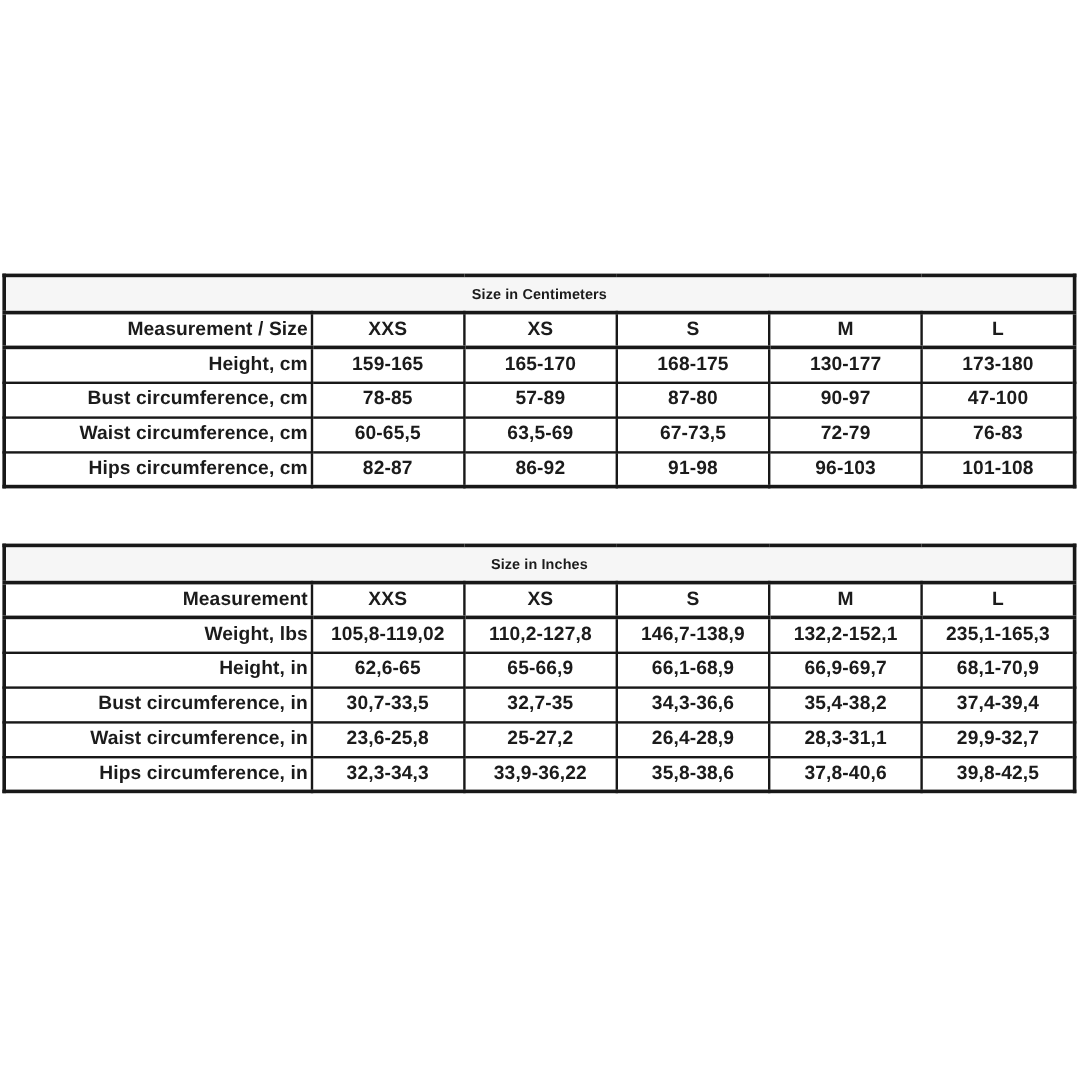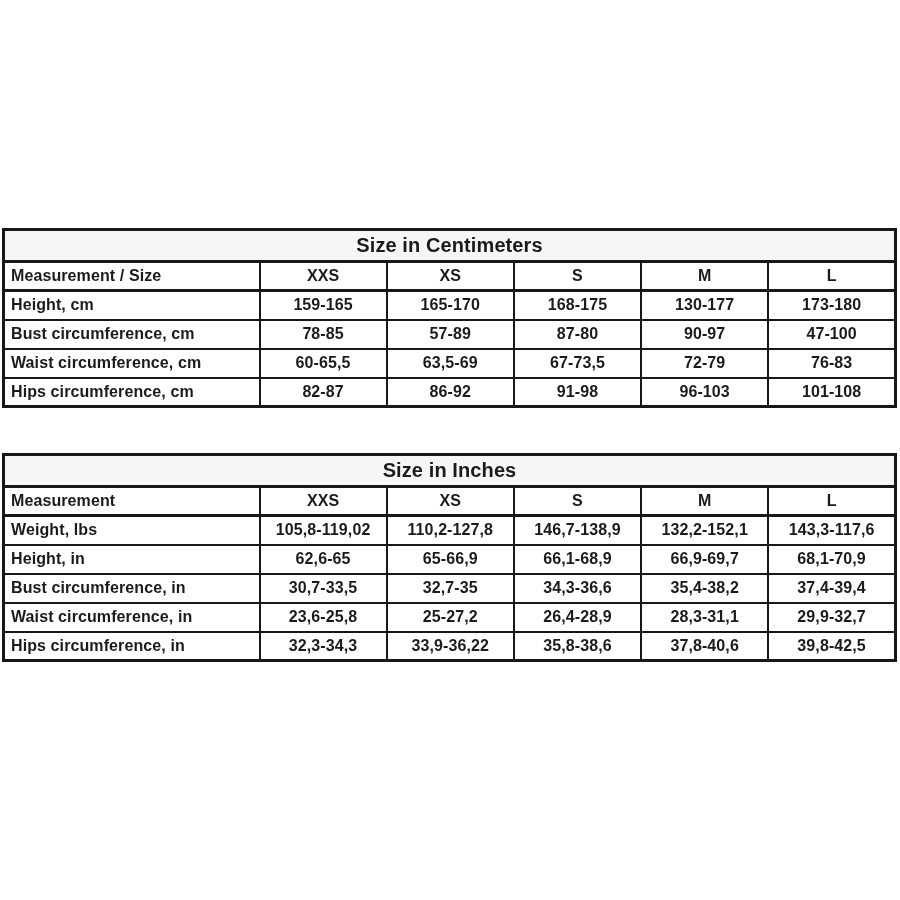--- a/index.html
+++ b/index.html
@@ -28,29 +28,29 @@
     border: 2px solid #181818;
     font-weight: bold;
     text-align: center;
     vertical-align: middle;
     font-size: 16px;
     padding: 3px 2px;
     letter-spacing: 0.1px;
     background: #ffffff;
   }
   .size-table tr.title-row td {
-    font-size: 20px;
+    font-size: 12px;
     height: 31px;
     background: #f6f6f6;
     border-bottom: 3px solid #181818;
   }
   .size-table tr.header-row td { height: 29px; border-bottom: 3px solid #181818; }
   .size-table tr.data-row td { height: 29px; }
   .size-table td.label {
-    text-align: left;
+    text-align: right;
     padding-left: 6px;
   }
 </style>
 </head>
 <body>
 
 <table class="size-table" id="table-cm">
   <colgroup>
     <col class="c0">
       <col>
@@ -126,21 +126,21 @@
         <td>S</td>
         <td>M</td>
         <td>L</td>
       </tr>
       <tr class="data-row">
         <td class="label">Weight, lbs</td>
         <td>105,8-119,02</td>
         <td>110,2-127,8</td>
         <td>146,7-138,9</td>
         <td>132,2-152,1</td>
-        <td>143,3-117,6</td>
+        <td>235,1-165,3</td>
       </tr>
       <tr class="data-row">
         <td class="label">Height, in</td>
         <td>62,6-65</td>
         <td>65-66,9</td>
         <td>66,1-68,9</td>
         <td>66,9-69,7</td>
         <td>68,1-70,9</td>
       </tr>
       <tr class="data-row">

